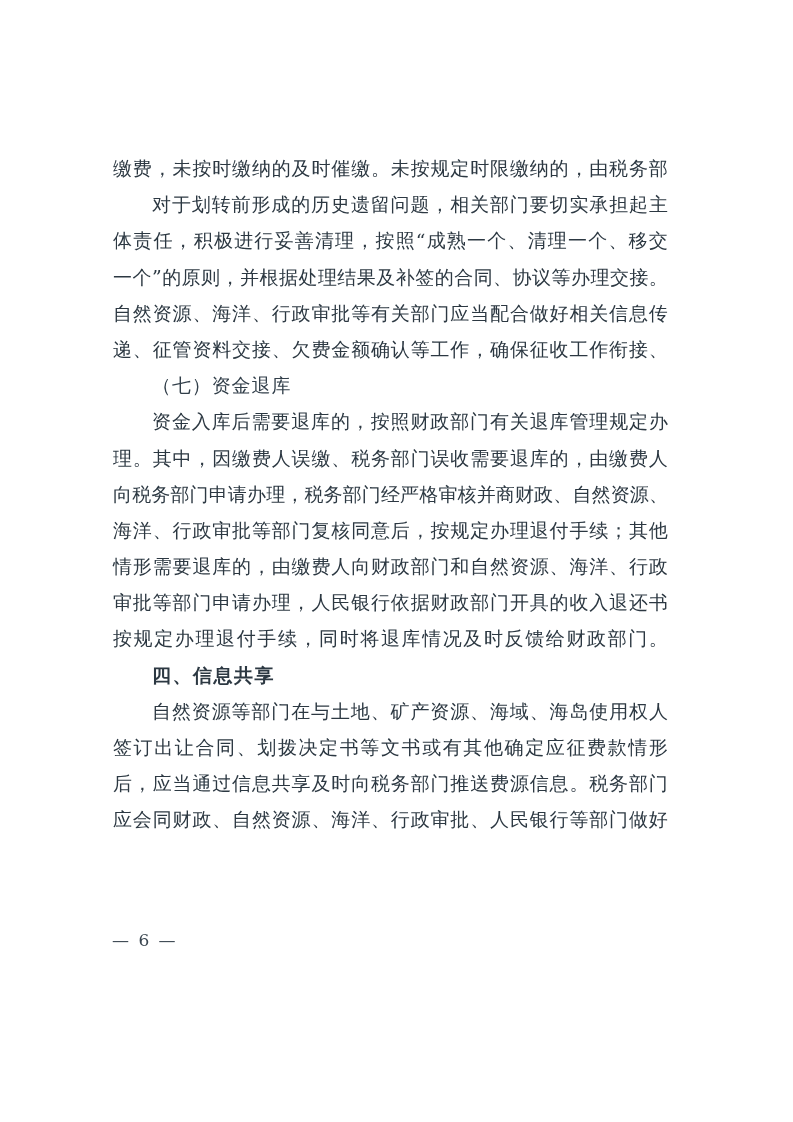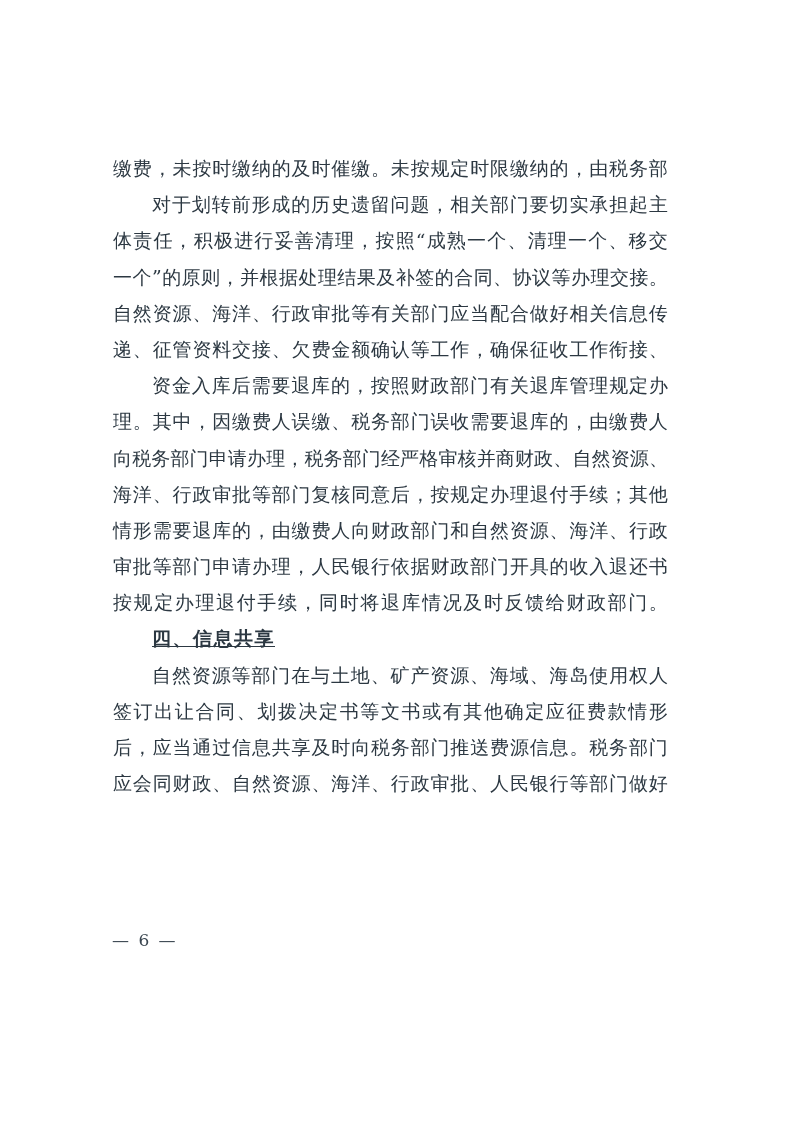--- a/index.html
+++ b/index.html
@@ -35,21 +35,20 @@
   .line.full {
     display: flex;
     justify-content: space-between;
     letter-spacing: 0;
   }
   .line.indent { padding-left: 39px; }
   .line.bold {
     font-weight: 700;
     font-family: "DejaVu Sans", "Liberation Sans", sans-serif;
     letter-spacing: 1.5px;
-    text-decoration: underline;
   }
   .line.kai { color: #323f4a; }
   .page-number {
     position: absolute;
     left: 112px;
     top: 930px;
     font-size: 17px;
     line-height: 20px;
     color: #3a4650;
     letter-spacing: 2px;
@@ -233,20 +232,21 @@
         <span>确</span>
         <span>保</span>
         <span>征</span>
         <span>收</span>
         <span>工</span>
         <span>作</span>
         <span>衔</span>
         <span>接</span>
         <span>、</span>
       </div>
+      <div class="line indent kai">（七）资金退库</div>
       <div class="line full indent">
         <span>资</span>
         <span>金</span>
         <span>入</span>
         <span>库</span>
         <span>后</span>
         <span>需</span>
         <span>要</span>
         <span>退</span>
         <span>库</span>

